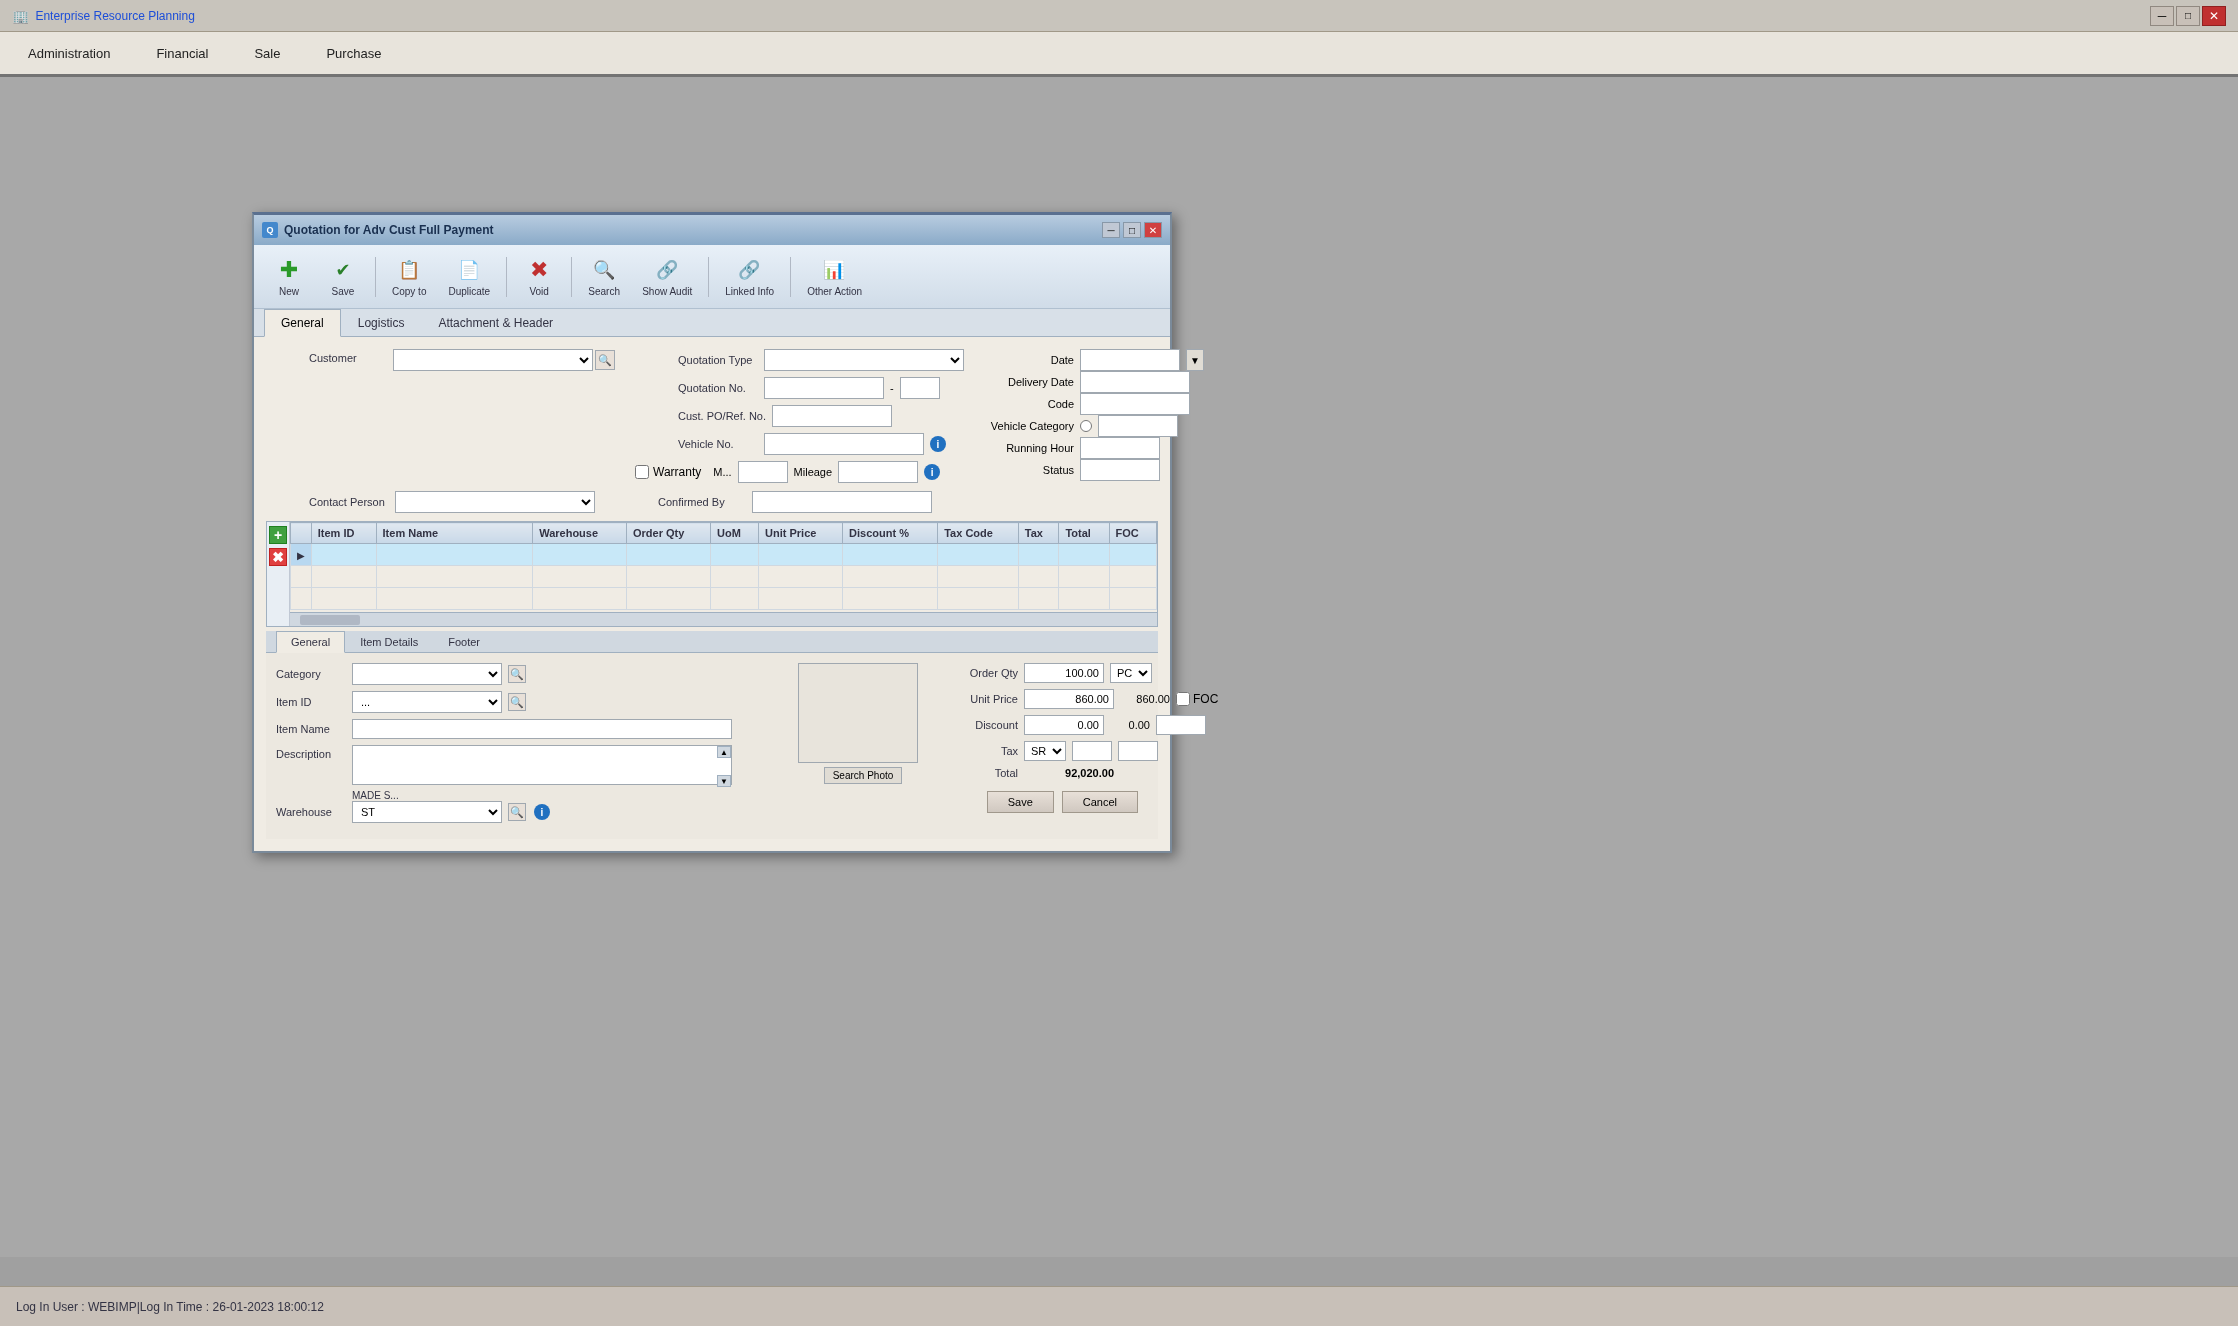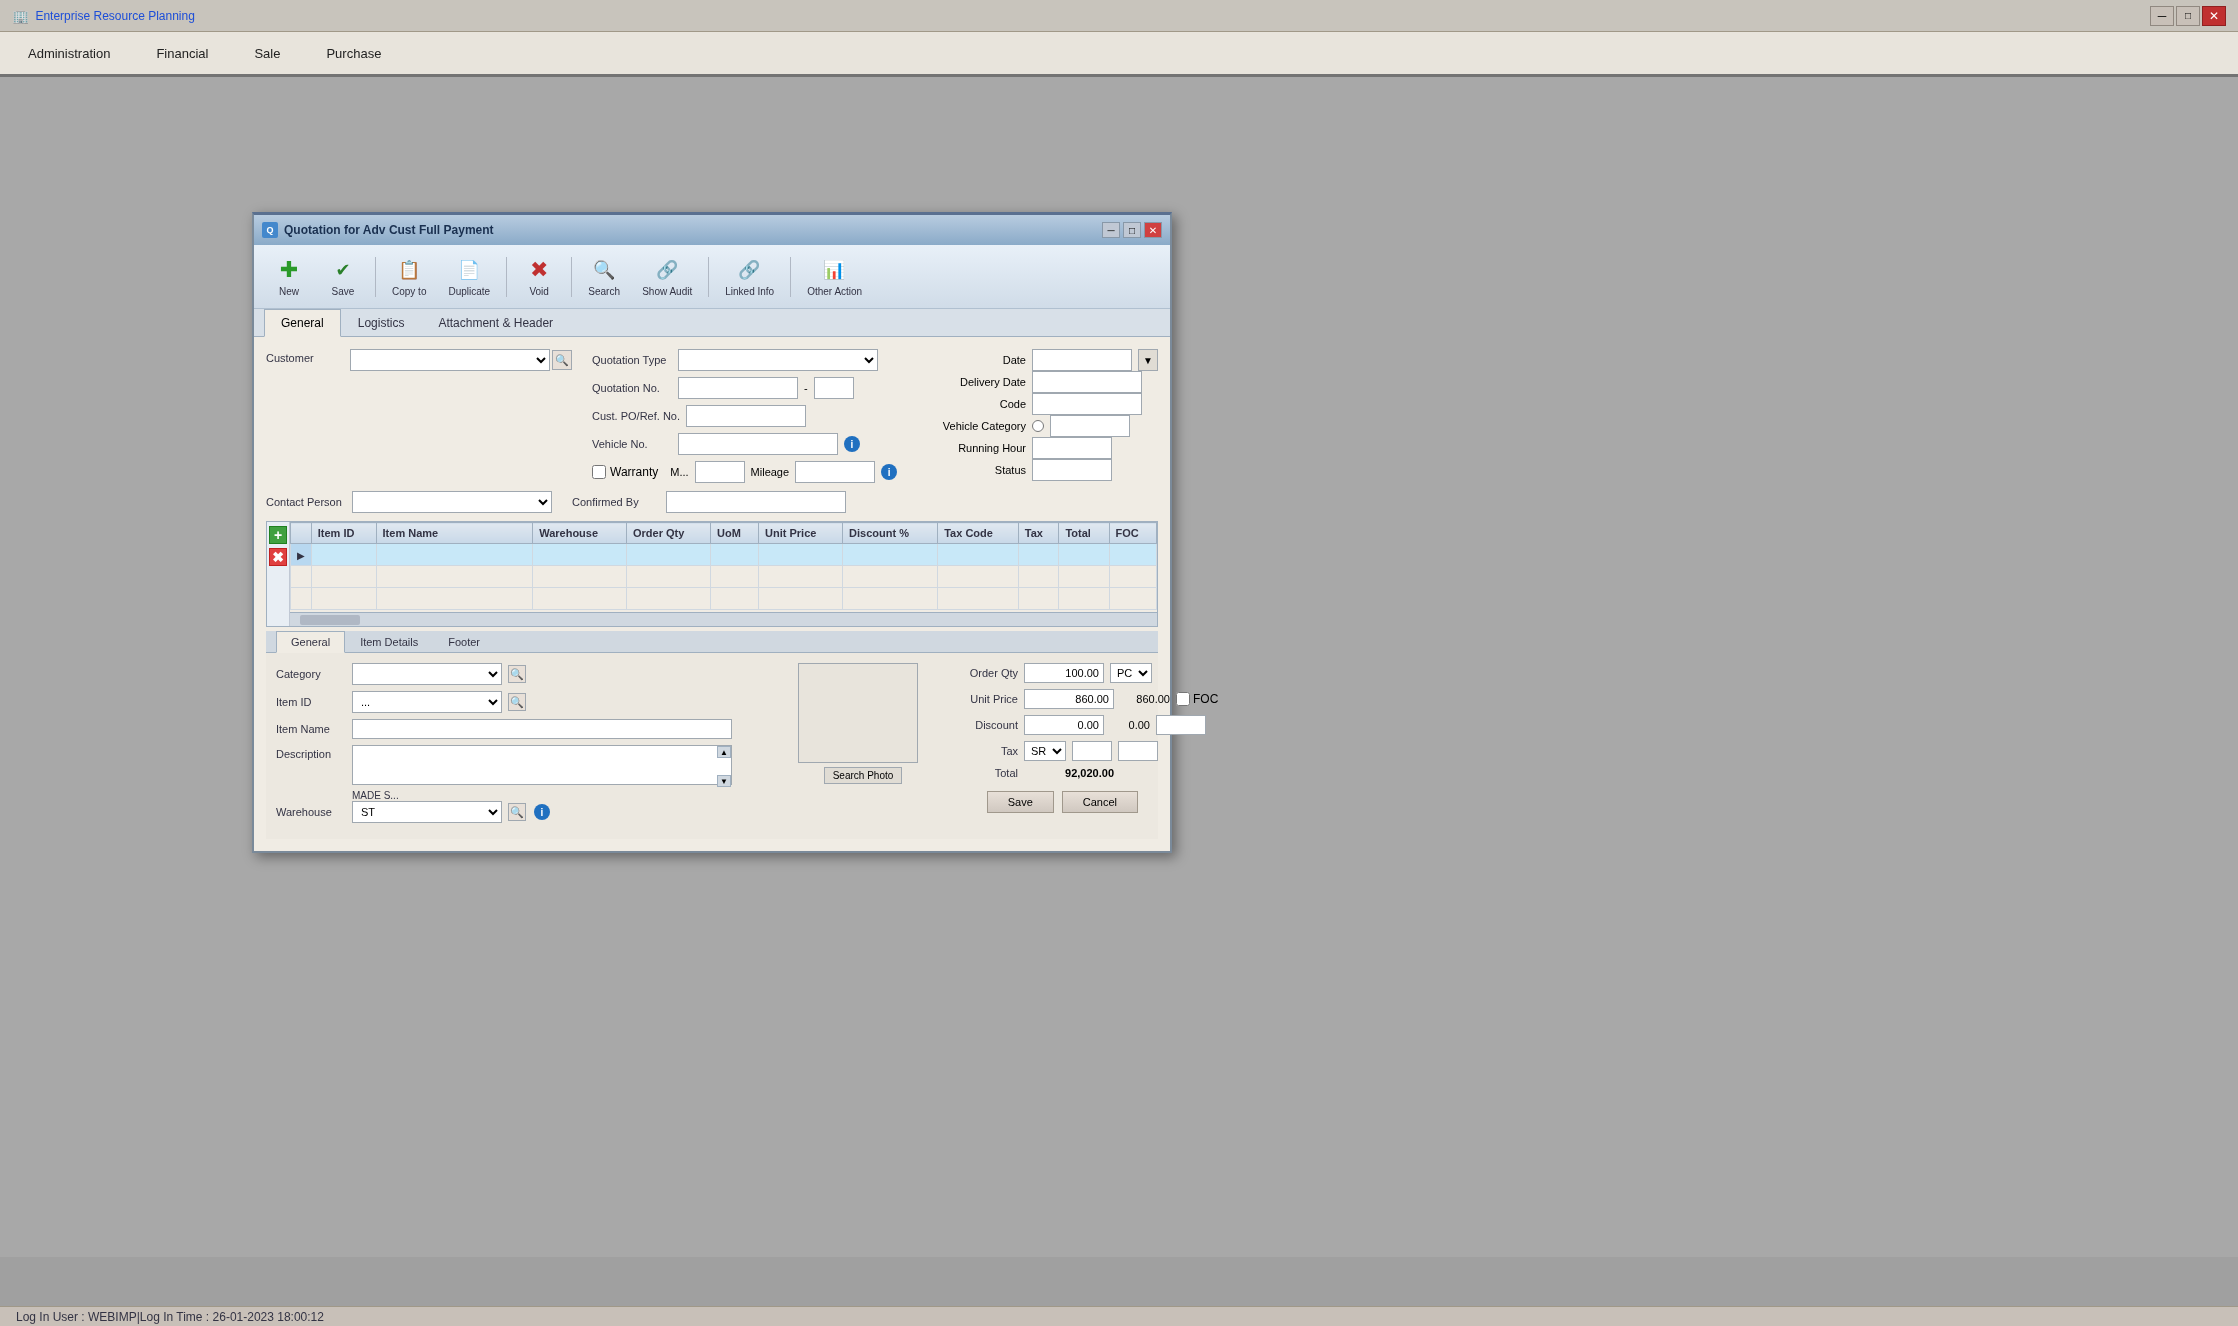--- a/index.html
+++ b/index.html
@@ -30,21 +30,21 @@
     
     .tab-bar { background: #d8e0e8; display: flex; border-bottom: 1px solid #a0b0c0; padding: 0 10px; }
     .tab { padding: 6px 16px; cursor: pointer; font-size: 12px; color: #334; border: 1px solid transparent; border-bottom: none; margin-bottom: -1px; }
     .tab.active { background: #f0ece4; border: 1px solid #a0b0c0; border-bottom: 1px solid #f0ece4; color: #000; }
     
     
     .form-content { padding: 12px; background: #f0ece4; }
     
     
     .form-row { display: flex; align-items: flex-start; margin-bottom: 8px; gap: 20px; }
-    .form-label { color: #334; font-size: 11px; white-space: nowrap; min-width: 80px; }
+    .form-label { color: #334; font-size: 11px; white-space: nowrap; min-width: 80px; margin-left: 43px; }
     .form-input { border: 1px solid #a0a8b0; background: white; height: 22px; padding: 2px 4px; font-size: 11px; }
     .form-select { border: 1px solid #a0a8b0; background: white; height: 22px; padding: 2px 4px; font-size: 11px; }
     .form-select-wide { width: 200px; }
     
     
     .search-btn { width: 20px; height: 20px; background: #e8e0d8; border: 1px solid #a0a8b0; cursor: pointer; display: flex; align-items: center; justify-content: center; font-size: 11px; }
     .grid-add-btn { width: 18px; height: 18px; background: #40a040; color: white; border: 1px solid #208020; cursor: pointer; display: flex; align-items: center; justify-content: center; font-size: 14px; font-weight: bold; }
     .grid-del-btn { width: 18px; height: 18px; background: #e04040; color: white; border: 1px solid #c02020; cursor: pointer; display: flex; align-items: center; justify-content: center; font-size: 14px; font-weight: bold; }
     
     .data-grid { width: 100%; border-collapse: collapse; }
@@ -79,21 +79,21 @@
     .right-select { border: 1px solid #a0a8b0; background: white; height: 20px; padding: 0 2px; font-size: 11px; width: 50px; }
     
     
     .action-buttons { display: flex; gap: 8px; justify-content: flex-end; margin-top: 8px; padding: 4px 10px; }
     .action-btn { padding: 4px 20px; background: linear-gradient(to bottom, #e8e0d8, #d0c8c0); border: 1px solid #a0988c; cursor: pointer; font-size: 11px; }
     
     
     .info-icon { width: 16px; height: 16px; background: #2070c0; color: white; border-radius: 50%; display: flex; align-items: center; justify-content: center; font-size: 10px; font-weight: bold; cursor: pointer; }
     
     
-    .status-bar { position: fixed; bottom: 0; left: 0; right: 0; background: #c8c0b8; border-top: 1px solid #a09888; height: 20px; display: flex; align-items: center; padding: 0 16px; font-size: 11px; color: #334; }
+    .status-bar { position: fixed; bottom: 0; left: 0; right: 0; background: #c8c0b8; border-top: 1px solid #a09888; height: 40px; display: flex; align-items: center; padding: 0 16px; font-size: 11px; color: #334; }
     
     
     .checkbox-label { display: flex; align-items: center; gap: 4px; font-size: 11px; }
     
     .foc-checkbox { width: 14px; height: 14px; }
     
     .grid-wrapper { display: flex; }
     .grid-btns { display: flex; flex-direction: column; padding: 4px 2px; gap: 4px; background: #e8eef4; border-right: 1px solid #c0c8d4; }
     
     .cust-scroll { width: 14px; background: #d0d8e0; }

